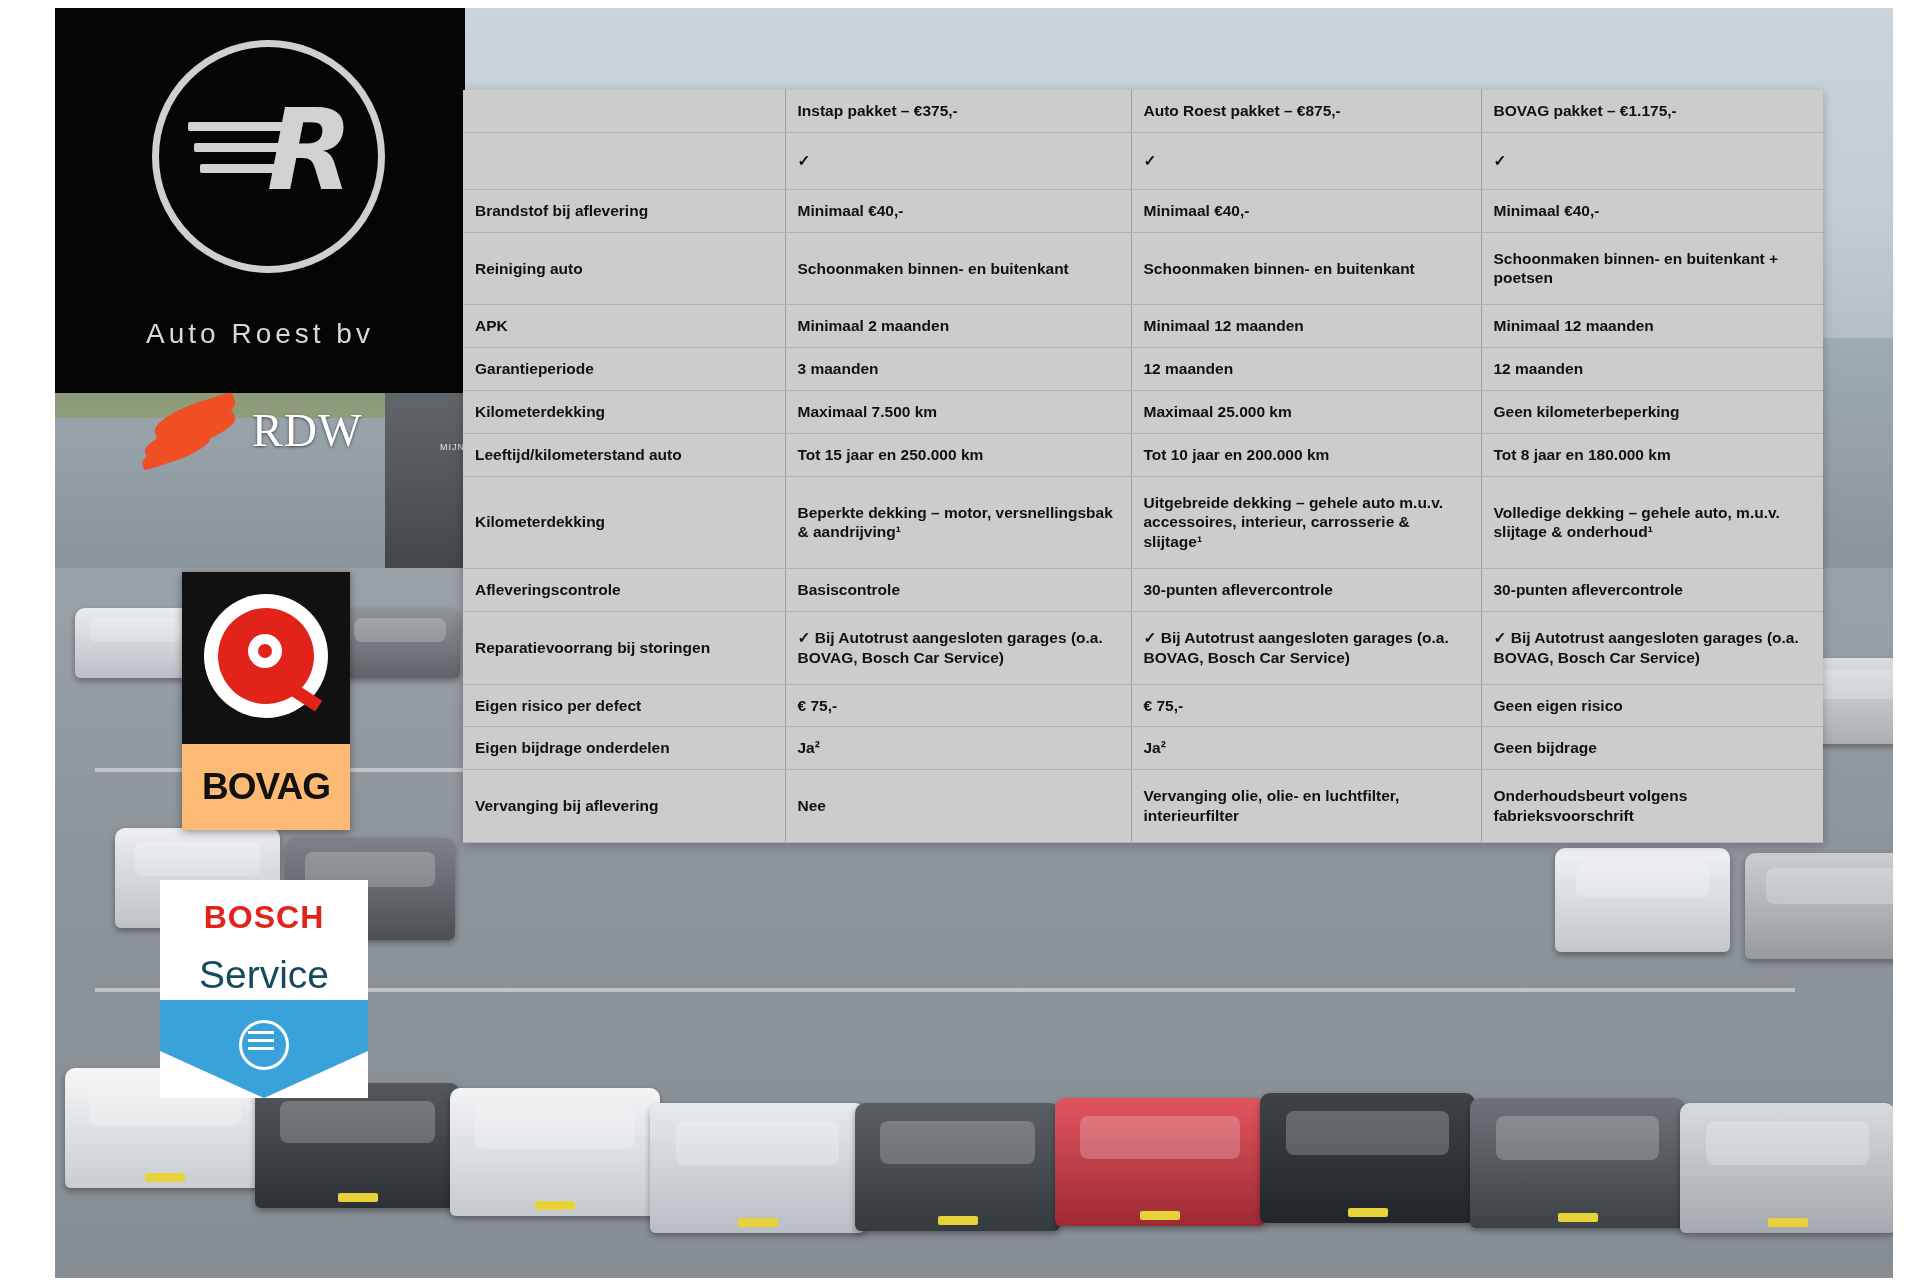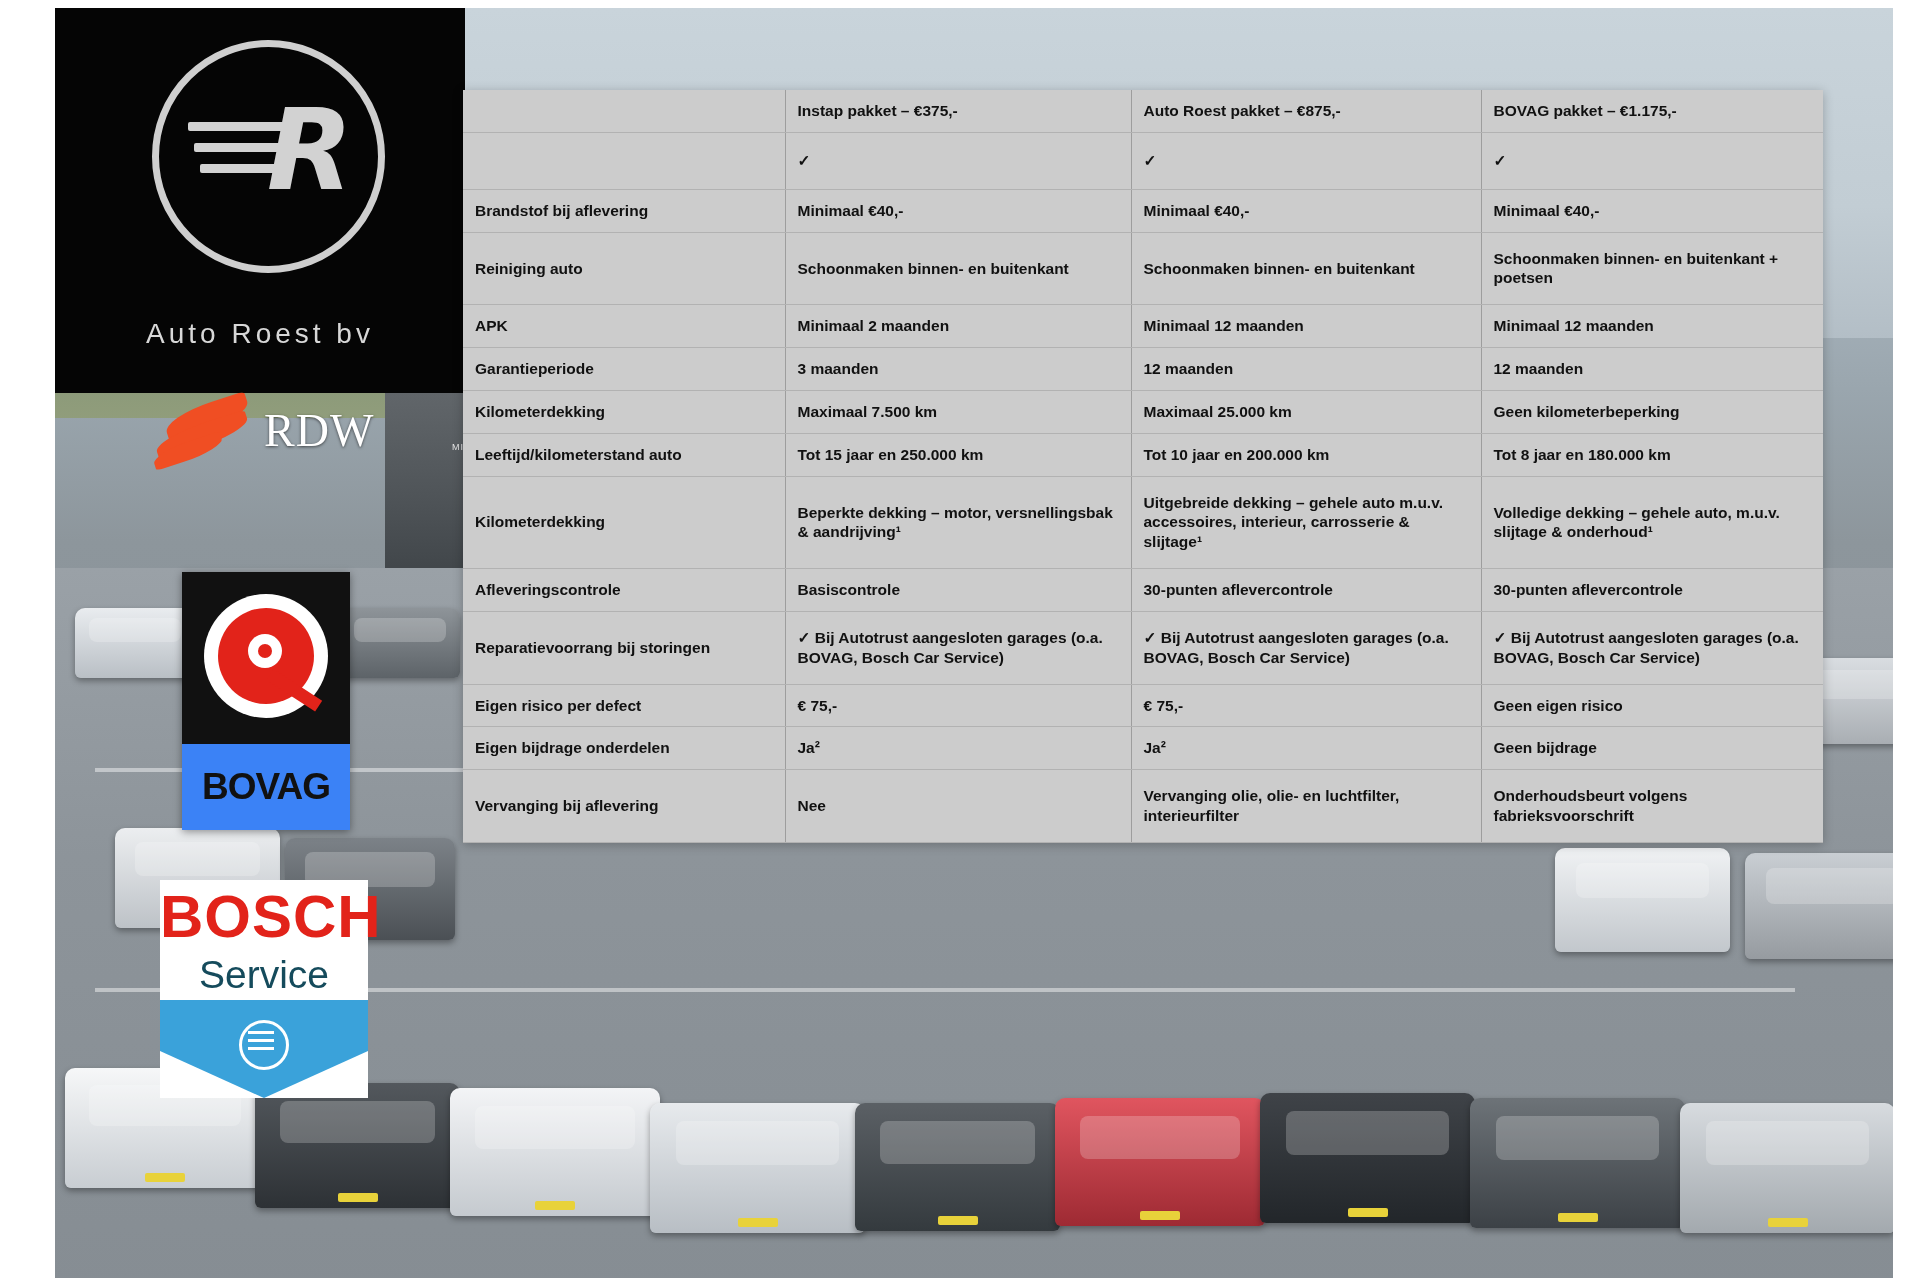--- a/index.html
+++ b/index.html
@@ -144,21 +144,21 @@
     text-align: center;
     color: #d8d8d8;
     font-size: 28px;
     letter-spacing: 4px;
     font-family: "Liberation Sans", sans-serif;
   }
 
   
   .rdw-badge {
     position: absolute;
-    left: 152px;
+    left: 140px;
     top: 400px;
     width: 270px;
     height: 72px;
     text-align: center;
   }
   .rdw-flame {
     position: absolute;
     left: 0; top: 2px;
     width: 110px; height: 64px;
   }
@@ -238,21 +238,21 @@
     position: absolute;
     left: 52px; top: 60px;
     width: 58px; height: 13px;
     background: #e2231a;
     transform: rotate(33deg);
     transform-origin: left center;
   }
   .bovag-bottom {
     position: absolute;
     left: 0; top: 172px; width: 100%; height: 86px;
-    background: #3b82f6;
+    background: #fdba74;
     display: flex;
     align-items: center;
     justify-content: center;
   }
   .bovag-bottom span {
     font-size: 37px;
     font-weight: 700;
     letter-spacing: -1px;
     color: #111111;
     font-family: "Liberation Sans", sans-serif;
@@ -270,21 +270,21 @@
     position: absolute;
     left: 0; top: 0; width: 100%; height: 78px;
     background: #ffffff;
   }
   .bosch-red {
     position: absolute;
     left: 0; top: 0;
     width: 100%;
     text-align: center;
     color: #e2231a;
-    font-size: 60px;
+    font-size: 32px;
     font-weight: 700;
     letter-spacing: 1px;
     line-height: 74px;
     font-family: "Liberation Sans", sans-serif;
   }
   .bosch-service {
     position: absolute;
     left: 0; top: 70px;
     width: 100%;
     text-align: center;

